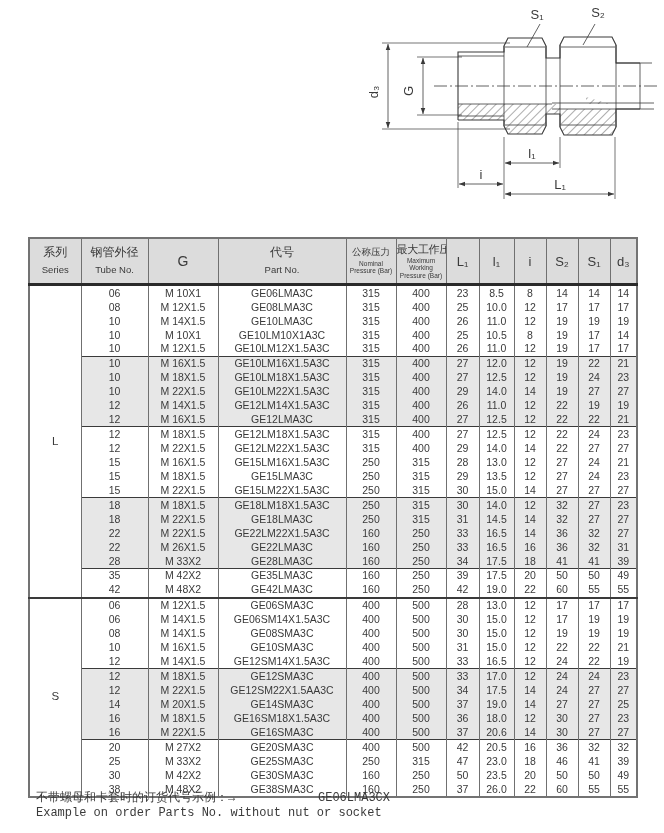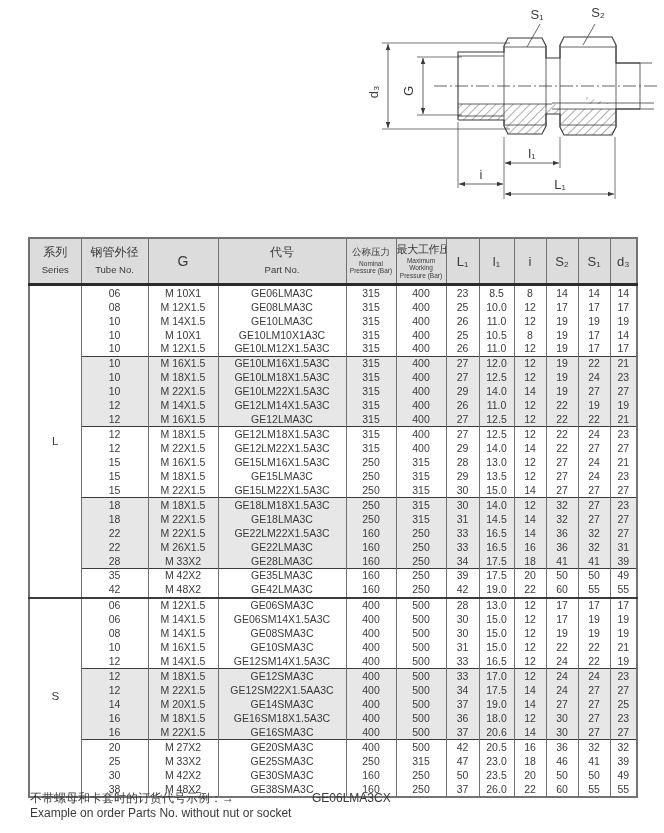--- a/index.html
+++ b/index.html
@@ -27,21 +27,21 @@
   thead th.h-g{font-size:14px;}
   thead th.h-dim{font-size:13px;}
   tbody td{height:13.94px;font-size:10.5px;line-height:1;}
   tr.block-start td{border-top:1.6px solid #3a3a3a;}
   tr.section-start td{border-top:2px solid #3a3a3a;}
   tr.shaded td{background:#e7e7e7;}
   td.series-cell{background:#ffffff;vertical-align:top;text-align:left;padding:4px 0 0 13px;font-size:11.5px;}
   td.c1{text-align:left;padding-left:9px;margin-top:44px;}
   td.c2{text-align:left;padding-left:8px;}
   
-  .footer{position:absolute;left:30px;top:791px;width:610px;}
+  .footer{position:absolute;left:36px;top:791px;width:610px;font-family:Liberation Mono, monospace;}
   .footer .line1{font-size:12px;line-height:1.25;}
   .footer .line2{font-size:12px;line-height:1.3;}
   .footer .example{position:absolute;left:282px;top:0;font-size:12px;}
 </style>
 </head>
 <body>
 
 <div class="drawing">
   <svg width="302" height="214" viewBox="0 0 302 214">
     <defs>

